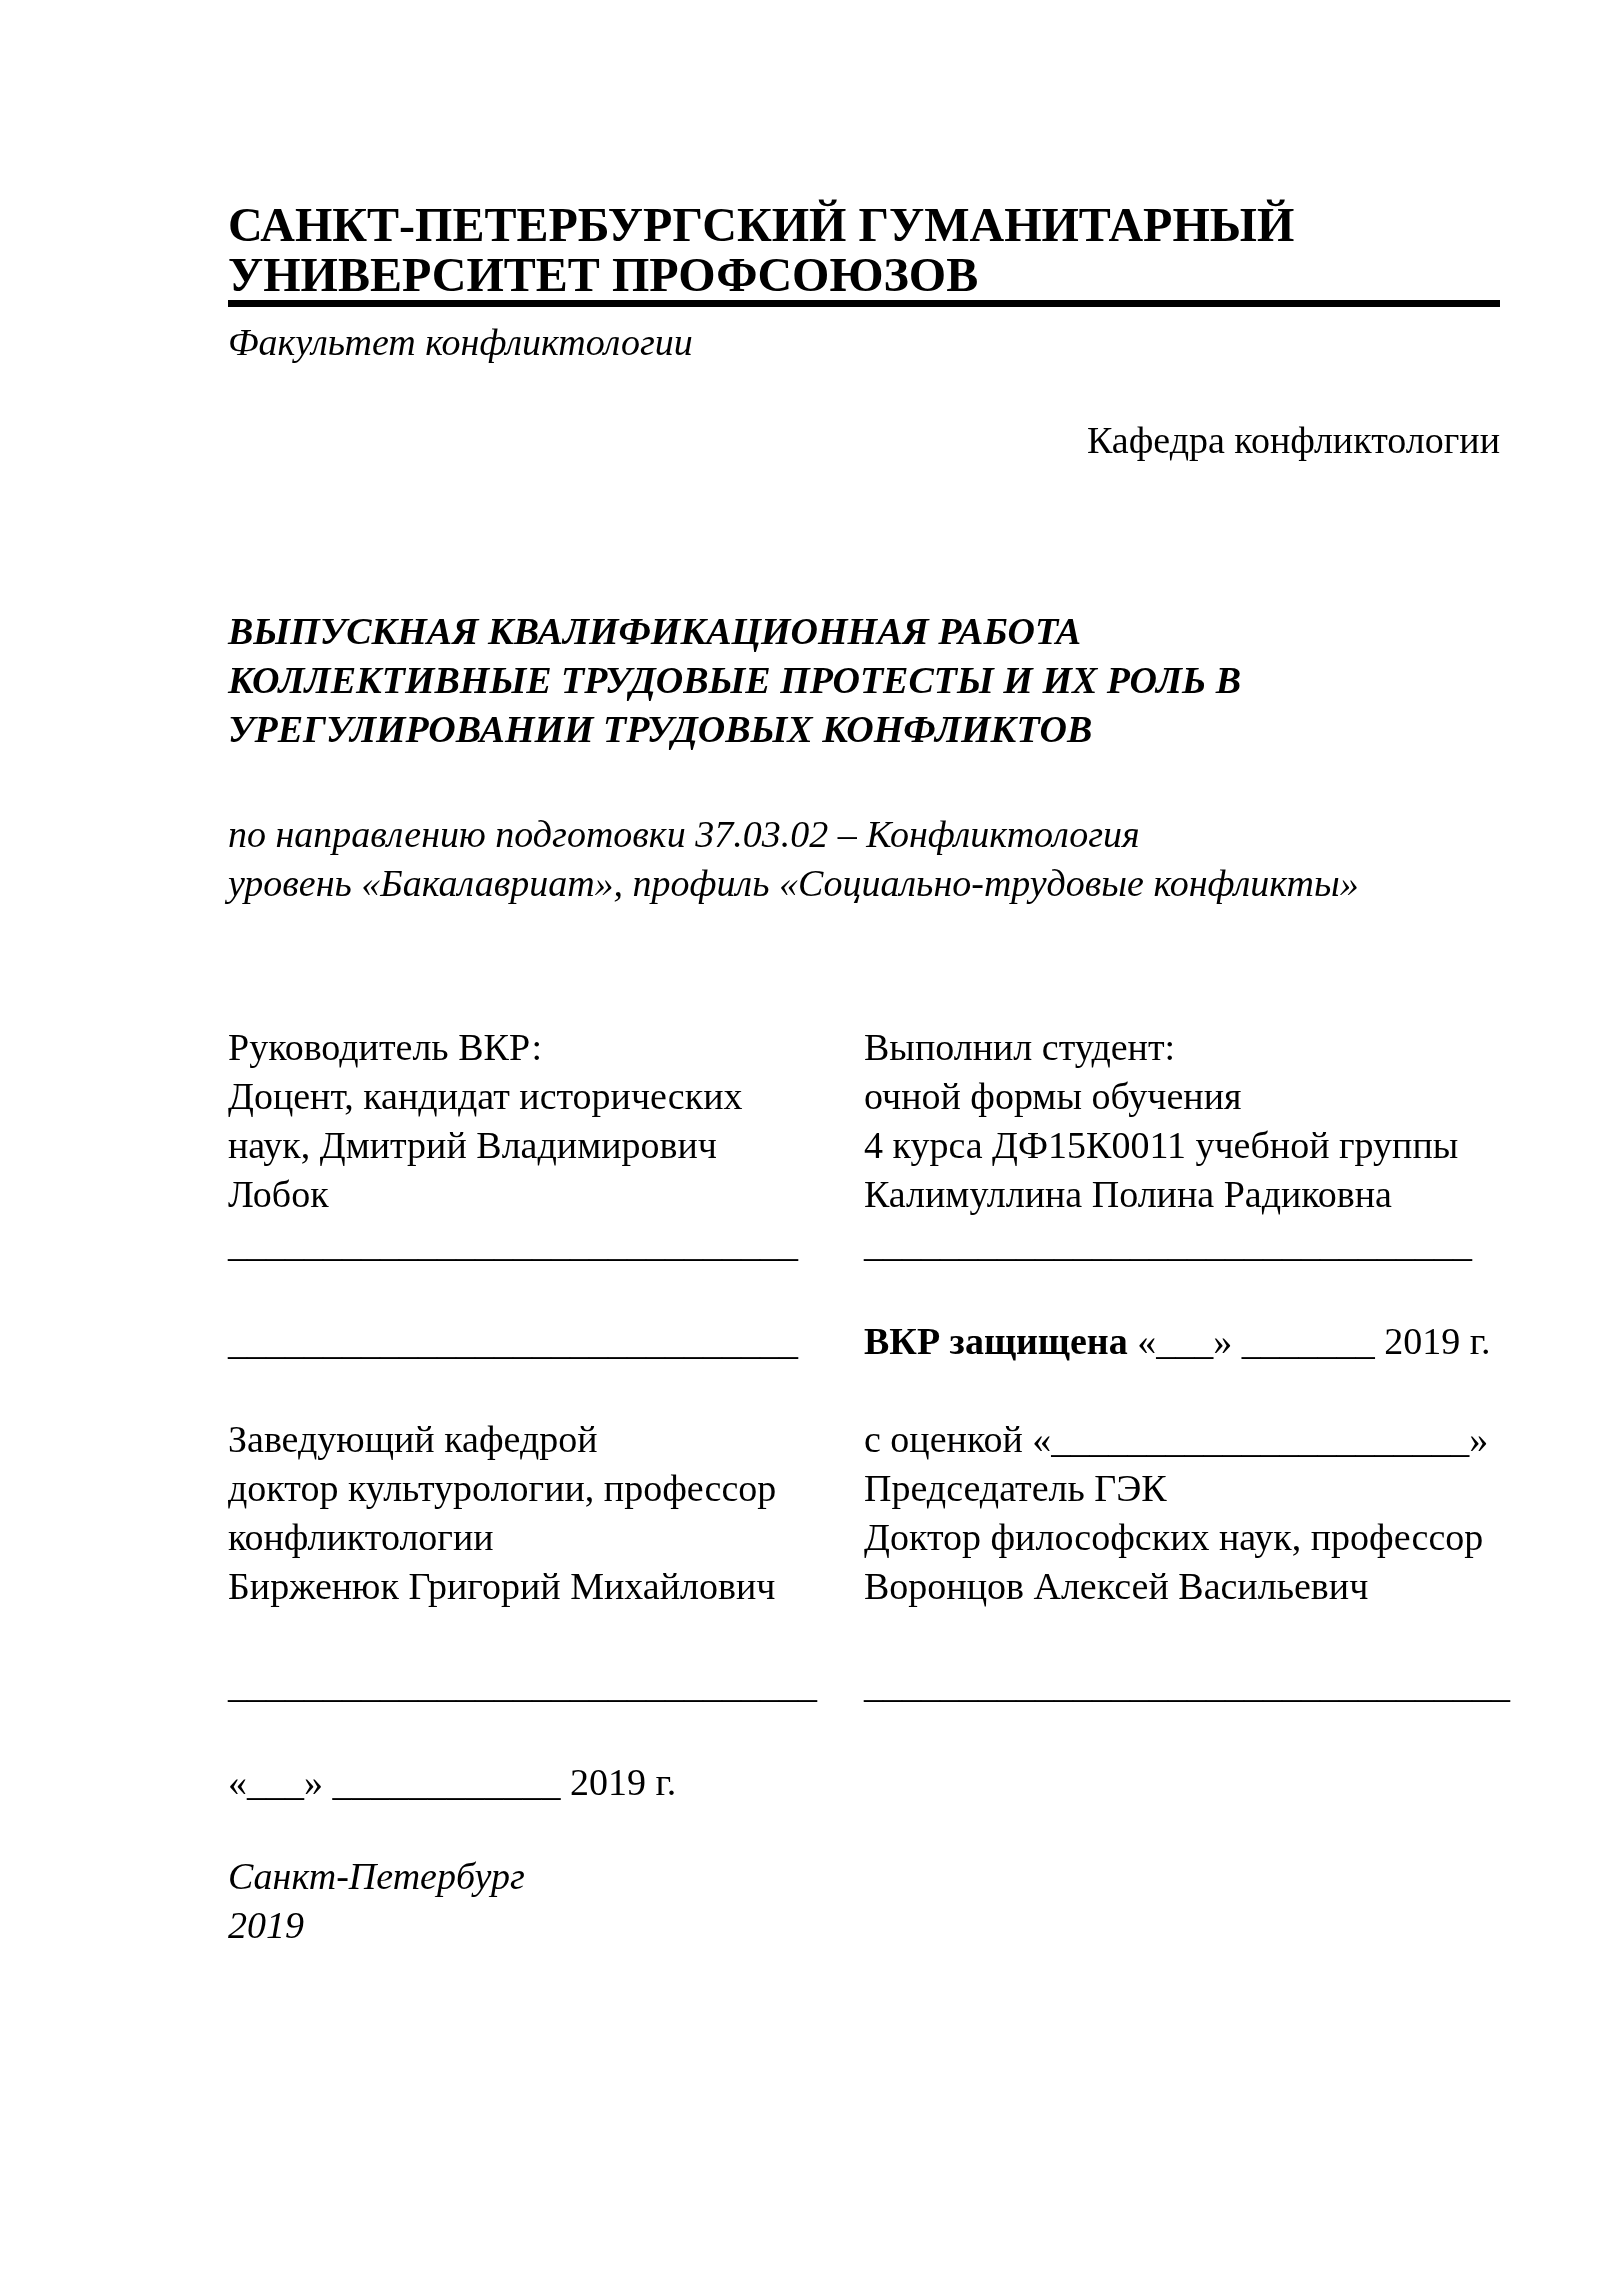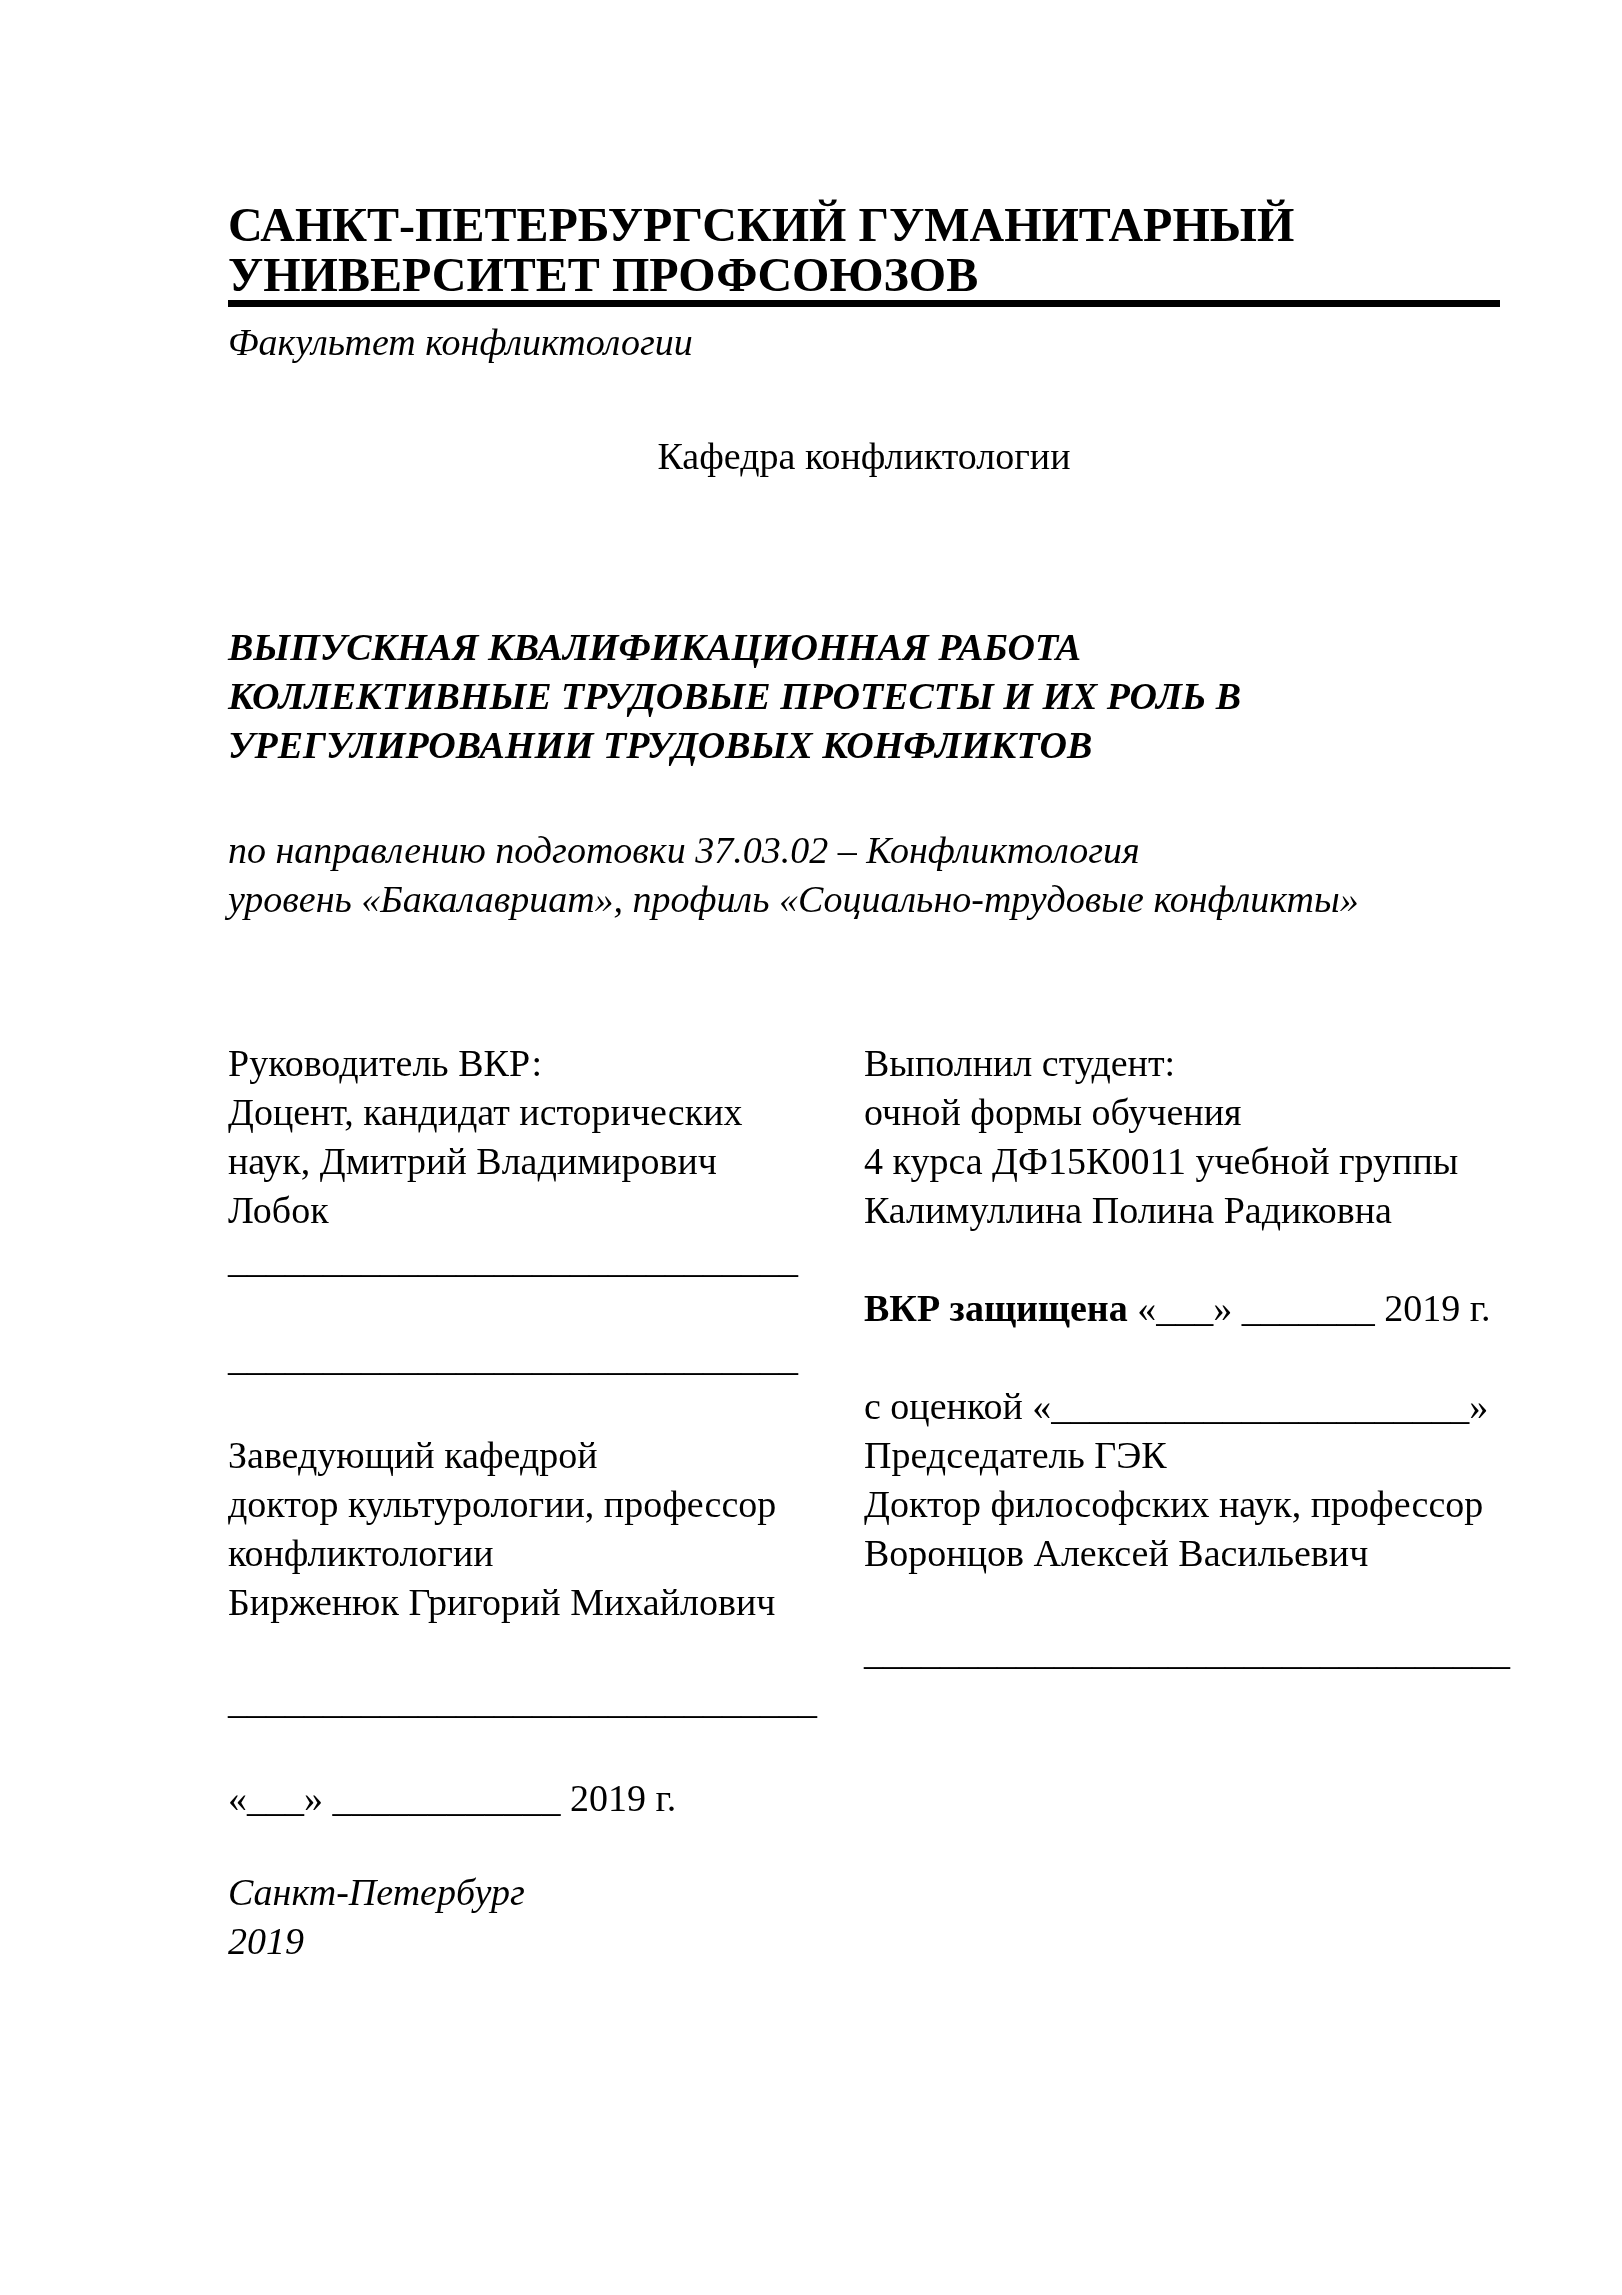--- a/index.html
+++ b/index.html
@@ -30,21 +30,21 @@
   .bold   { font-weight: bold; text-align: right; }
 
   .univ-header {
     font-weight: bold;
     font-size: 48px;
     line-height: 50px;
     border-bottom: 7.9px solid #000000;
     padding-bottom: 0px;
   }
   .faculty-line    { margin-top: 11px; }
-  .department-line { margin-top: 65px; text-align: center; }
+  .department-line { margin-top: 49px; }
   .work-type       { margin-top: 142px; font-weight: bold; }
   .thesis-title    { font-weight: bold; }
   .program-line    { margin-top: 56px; }
 
   .columns {
     margin-top: 115px;
     display: flex;
     flex-direction: row;
   }
   .col {
@@ -101,20 +101,21 @@
         <div class="line">_______________________________</div>
         <div class="line"></div>
         <div class="line">«___» ____________ 2019 г.</div>
       </div>
 
       <div class="col">
         <div class="line">Выполнил студент:</div>
         <div class="line">очной формы обучения</div>
         <div class="line">4 курса ДФ15К0011 учебной группы</div>
         <div class="line">Калимуллина Полина Радиковна</div>
+        <div class="line">________________________________</div>
         <div class="line"></div>
         <div class="line"><span class="bold">ВКР защищена</span><span> «___» _______ 2019 г.</span></div>
         <div class="line"></div>
         <div class="line">с оценкой «______________________»</div>
         <div class="line">Председатель ГЭК</div>
         <div class="line">Доктор философских наук, профессор</div>
         <div class="line">Воронцов Алексей Васильевич</div>
         <div class="line"></div>
         <div class="line">__________________________________</div>
       </div>

